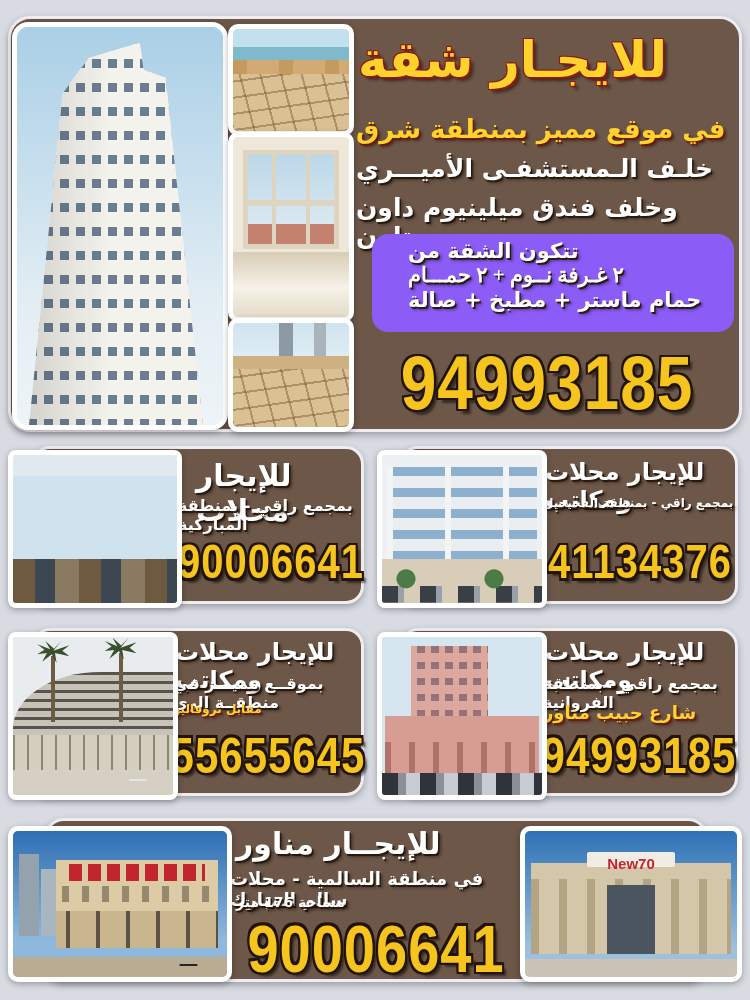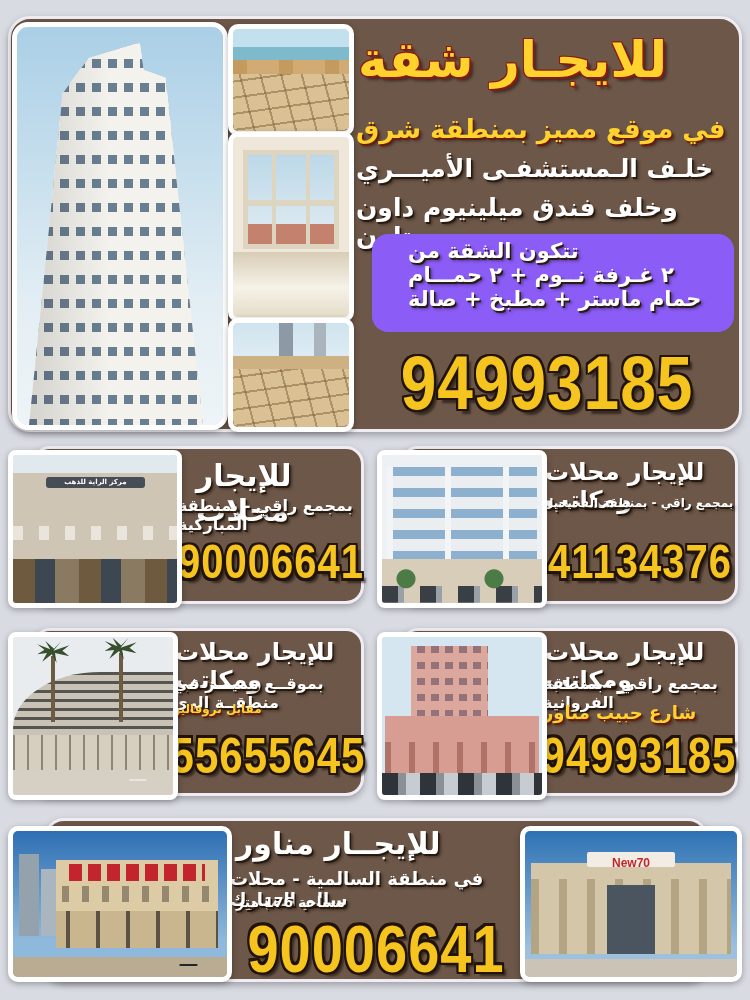--- a/index.html
+++ b/index.html
@@ -66,35 +66,31 @@
     <div class="tiles"></div>
   </div>
 
   <div class="ar title-big" style="position:absolute;left:358px;top:30px;width:378px;">للايجـار شقة</div>
   <div class="ar yt" style="position:absolute;left:356px;top:114px;width:380px;font-size:26px;">في موقع مميز بمنطقة شرق</div>
   <div class="ar wt" style="position:absolute;left:356px;top:154px;width:380px;font-size:25px;">خلـف الـمستشفـى الأميـــري</div>
   <div class="ar wt" style="position:absolute;left:356px;top:193px;width:380px;font-size:25px;">وخلف فندق ميلينيوم داون تاون</div>
 
   <div class="panel-dark" style="left:372px;top:234px;width:362px;height:98px;">
     <div class="ar wt" style="margin-top:5px;font-size:21px;">تتكون الشقة من</div>
-    <div class="ar wt" style="font-size:21px;">٢ غـرفة نــوم + ٢ حمـــام</div>
+    <div class="ar wt" style="font-size:21px;font-family:Liberation Serif, serif;">٢ غـرفة نــوم + ٢ حمـــام</div>
     <div class="ar wt" style="font-size:21px;">حمام ماستر + مطبخ + صالة</div>
   </div>
 
   <div style="position:absolute;left:358px;top:346px;width:378px;text-align:center;">
     <span class="phone" style="font-size:64px;">94993185</span>
   </div>
 
   <div class="card" style="left:32px;top:446px;width:332px;height:158px;border-radius:18px;"></div>
   <div class="photo" style="left:8px;top:450px;width:164px;height:148px;border-radius:8px;">
     <div class="layer" style="left:0;top:0;right:0;height:14%;background:#dfe9ee;"></div>
-    <div class="layer" style="left:0;top:12%;right:0;height:60%;background-color:#cfc5b4;
-      background-image:repeating-linear-gradient(90deg,rgba(255,255,255,.55) 0 10px,rgba(0,0,0,0) 10px 26px);background-size:100% 16%;background-position:0 72%;background-repeat:no-repeat;">
-      <div class="tiny-sign" style="left:20%;top:5%;width:58%;">مركز الراية للذهب</div>
-    </div>
     <div class="layer" style="left:0;bottom:0;right:0;height:30%;background:repeating-linear-gradient(90deg,#6e5a3f 0 22px,#3d4752 22px 42px,#8a7a62 42px 66px);"></div>
   </div>
   <div class="ar wt" style="position:absolute;left:196px;top:458px;width:182px;font-size:30px;">للإيجار محلات</div>
   <div class="ar wt" style="position:absolute;left:178px;top:496px;width:186px;font-size:16px;">بمجمع راقي - بمنطقة المباركية</div>
   <div style="position:absolute;left:178px;top:540px;width:186px;text-align:center;">
     <span class="phone" style="font-size:40px;">90006641</span>
   </div>
 
   <div class="card" style="left:400px;top:446px;width:338px;height:158px;border-radius:18px;"></div>
   <div class="photo" style="left:377px;top:450px;width:160px;height:148px;border-radius:8px;">
@@ -159,21 +155,21 @@
     </div>
     <div class="layer" style="left:0;right:0;bottom:0;height:14%;background-color:#b9ac92;background-image:radial-gradient(ellipse at 82% 40%,#23262b 0 11px,rgba(0,0,0,0) 12px);"></div>
   </div>
 
   <div class="photo" style="left:520px;top:826px;width:212px;height:146px;border-radius:10px;">
     <div class="layer" style="inset:0;background:linear-gradient(180deg,#2e72b5,#9cc0de 80%);"></div>
     <div class="layer" style="left:3%;right:3%;top:22%;height:62%;background:#d4c6a8;">
       <div class="layer" style="left:0;right:0;top:18%;bottom:0;background:repeating-linear-gradient(90deg,#b3a583 0 8px,rgba(0,0,0,0) 8px 28px);"></div>
       <div class="layer" style="left:38%;width:24%;top:24%;bottom:0;background:#4a5560;"></div>
       <div class="layer" style="left:28%;top:-12%;width:44%;height:16%;background:#f2ede4;border-radius:2px;text-align:center;">
-        <span style="color:#c2262c;font-size:12px;font-weight:bold;font-family:'Liberation Sans',sans-serif;line-height:1.6;">New70</span>
+        <span style="color:#c2262c;font-size:15px;font-weight:bold;font-family:'Liberation Sans',sans-serif;line-height:1.6;">New70</span>
       </div>
     </div>
     <div class="layer" style="left:0;right:0;bottom:0;height:12%;background:#cbc4b6;"></div>
   </div>
 
   <div class="ar wt" style="position:absolute;left:236px;top:826px;width:280px;font-size:30px;">للإيجــار مناور</div>
   <div class="ar wt" style="position:absolute;left:230px;top:868px;width:292px;font-size:18px;">في منطقة السالمية - محلات سالم المبارك</div>
   <div class="ar wt" style="position:absolute;left:236px;top:894px;width:280px;font-size:14px;">مساحة 176 متر</div>
   <div style="position:absolute;left:232px;top:916px;width:288px;text-align:center;">
     <span class="phone" style="font-size:56px;">90006641</span>

